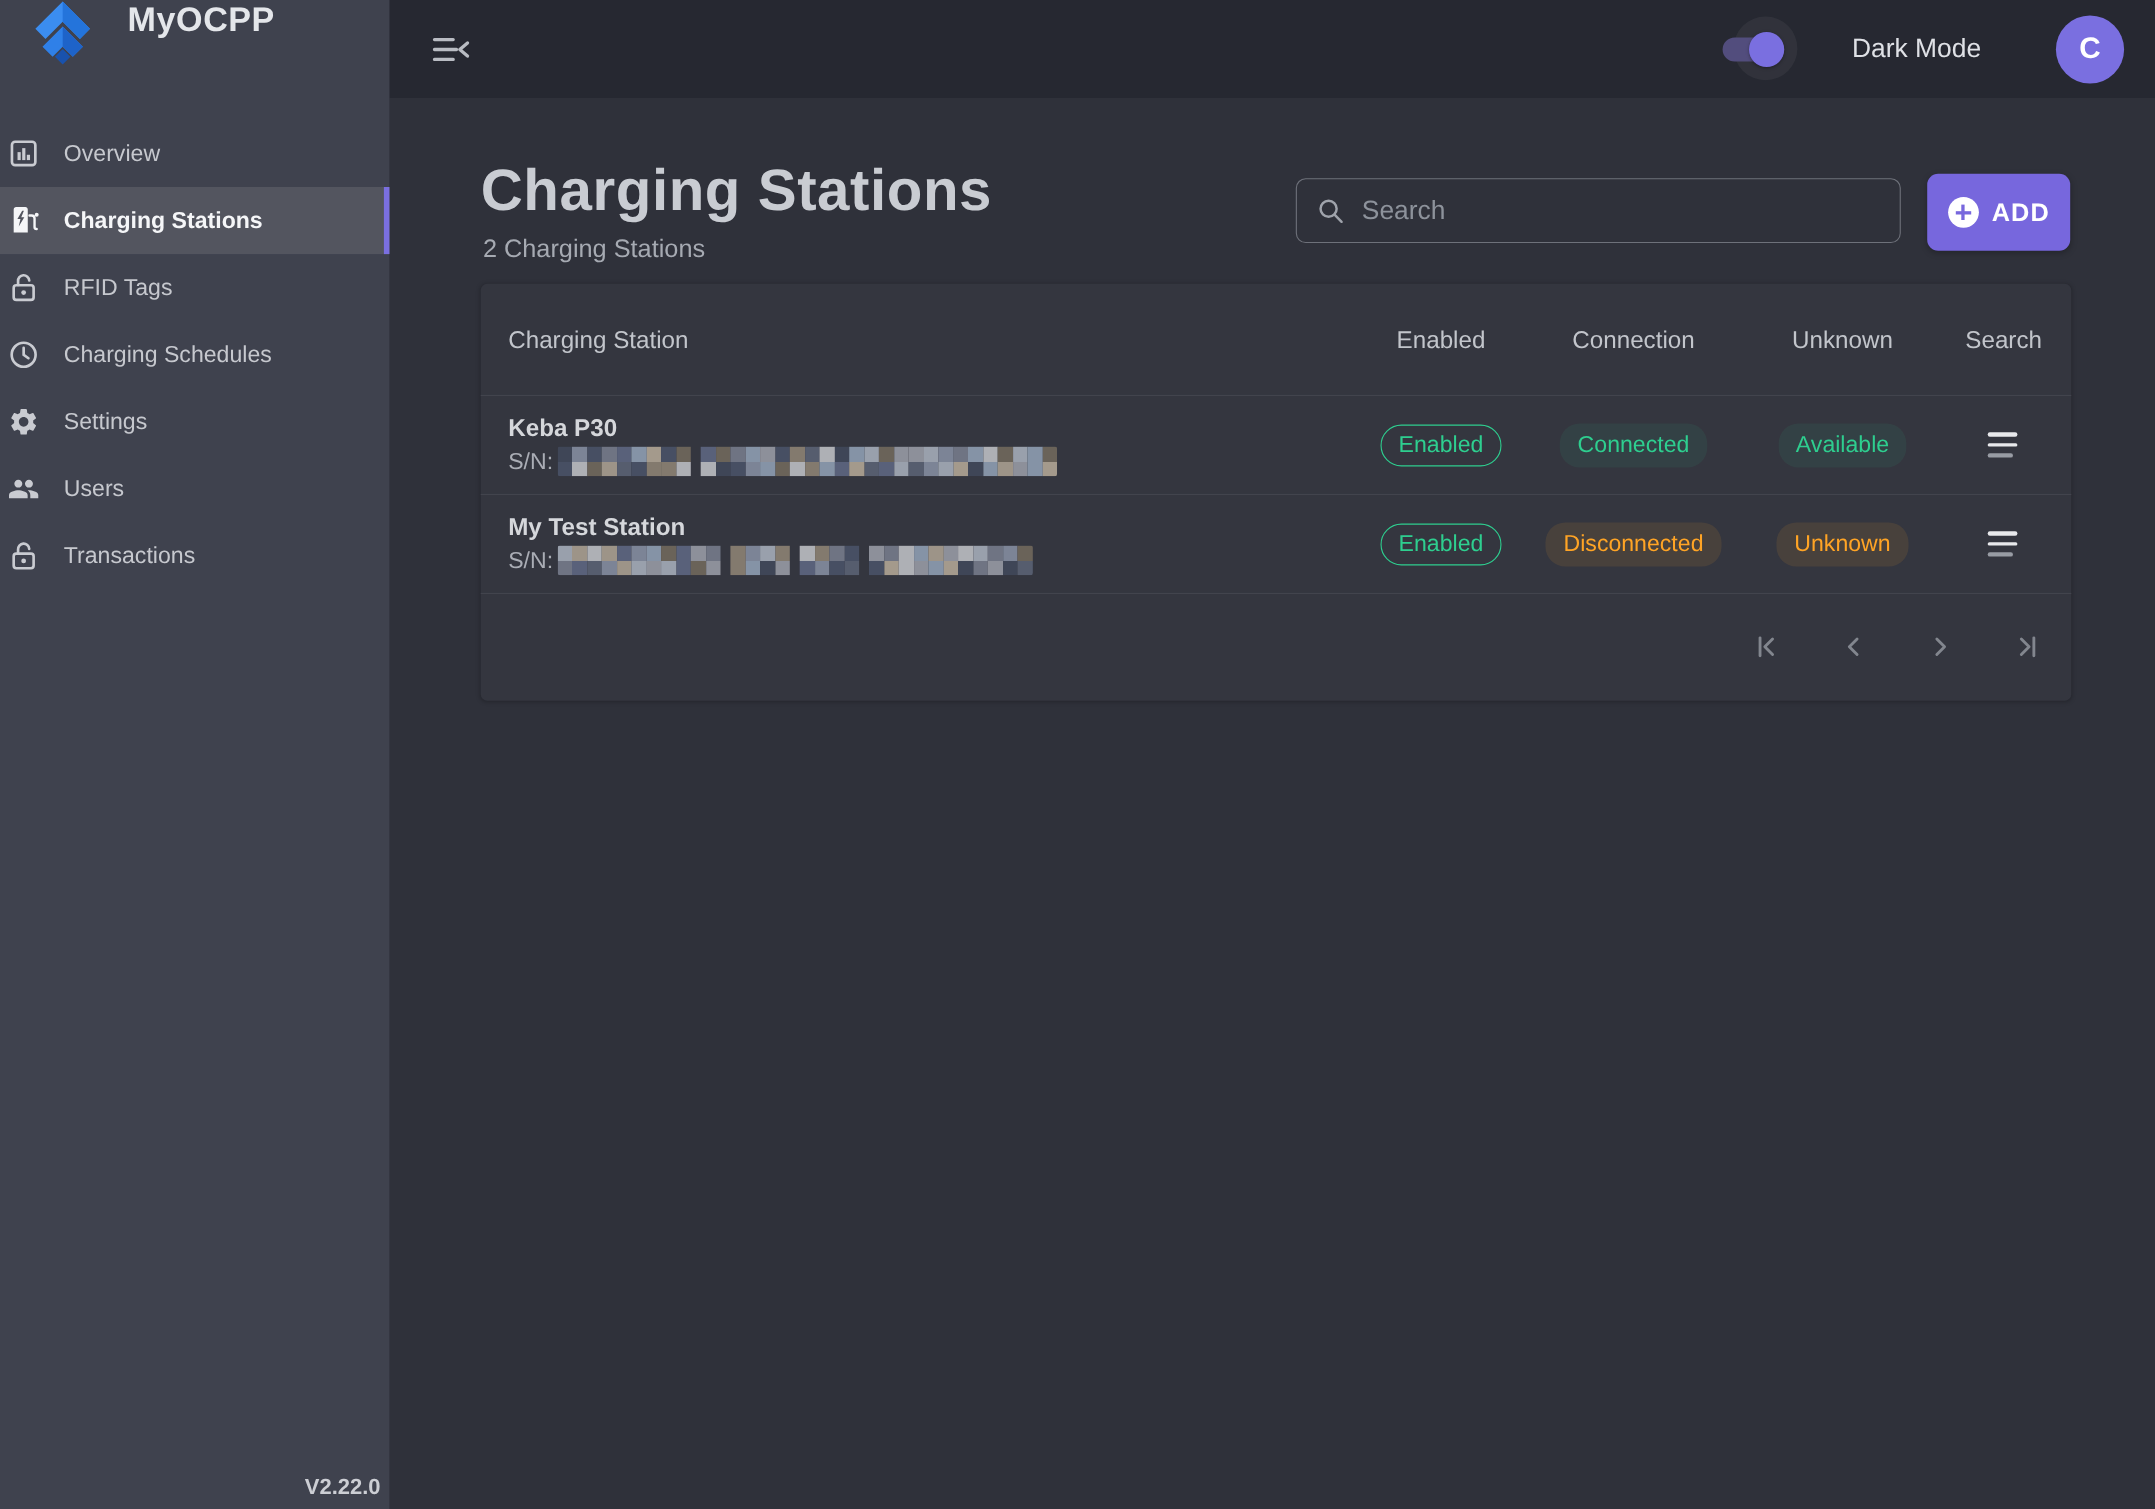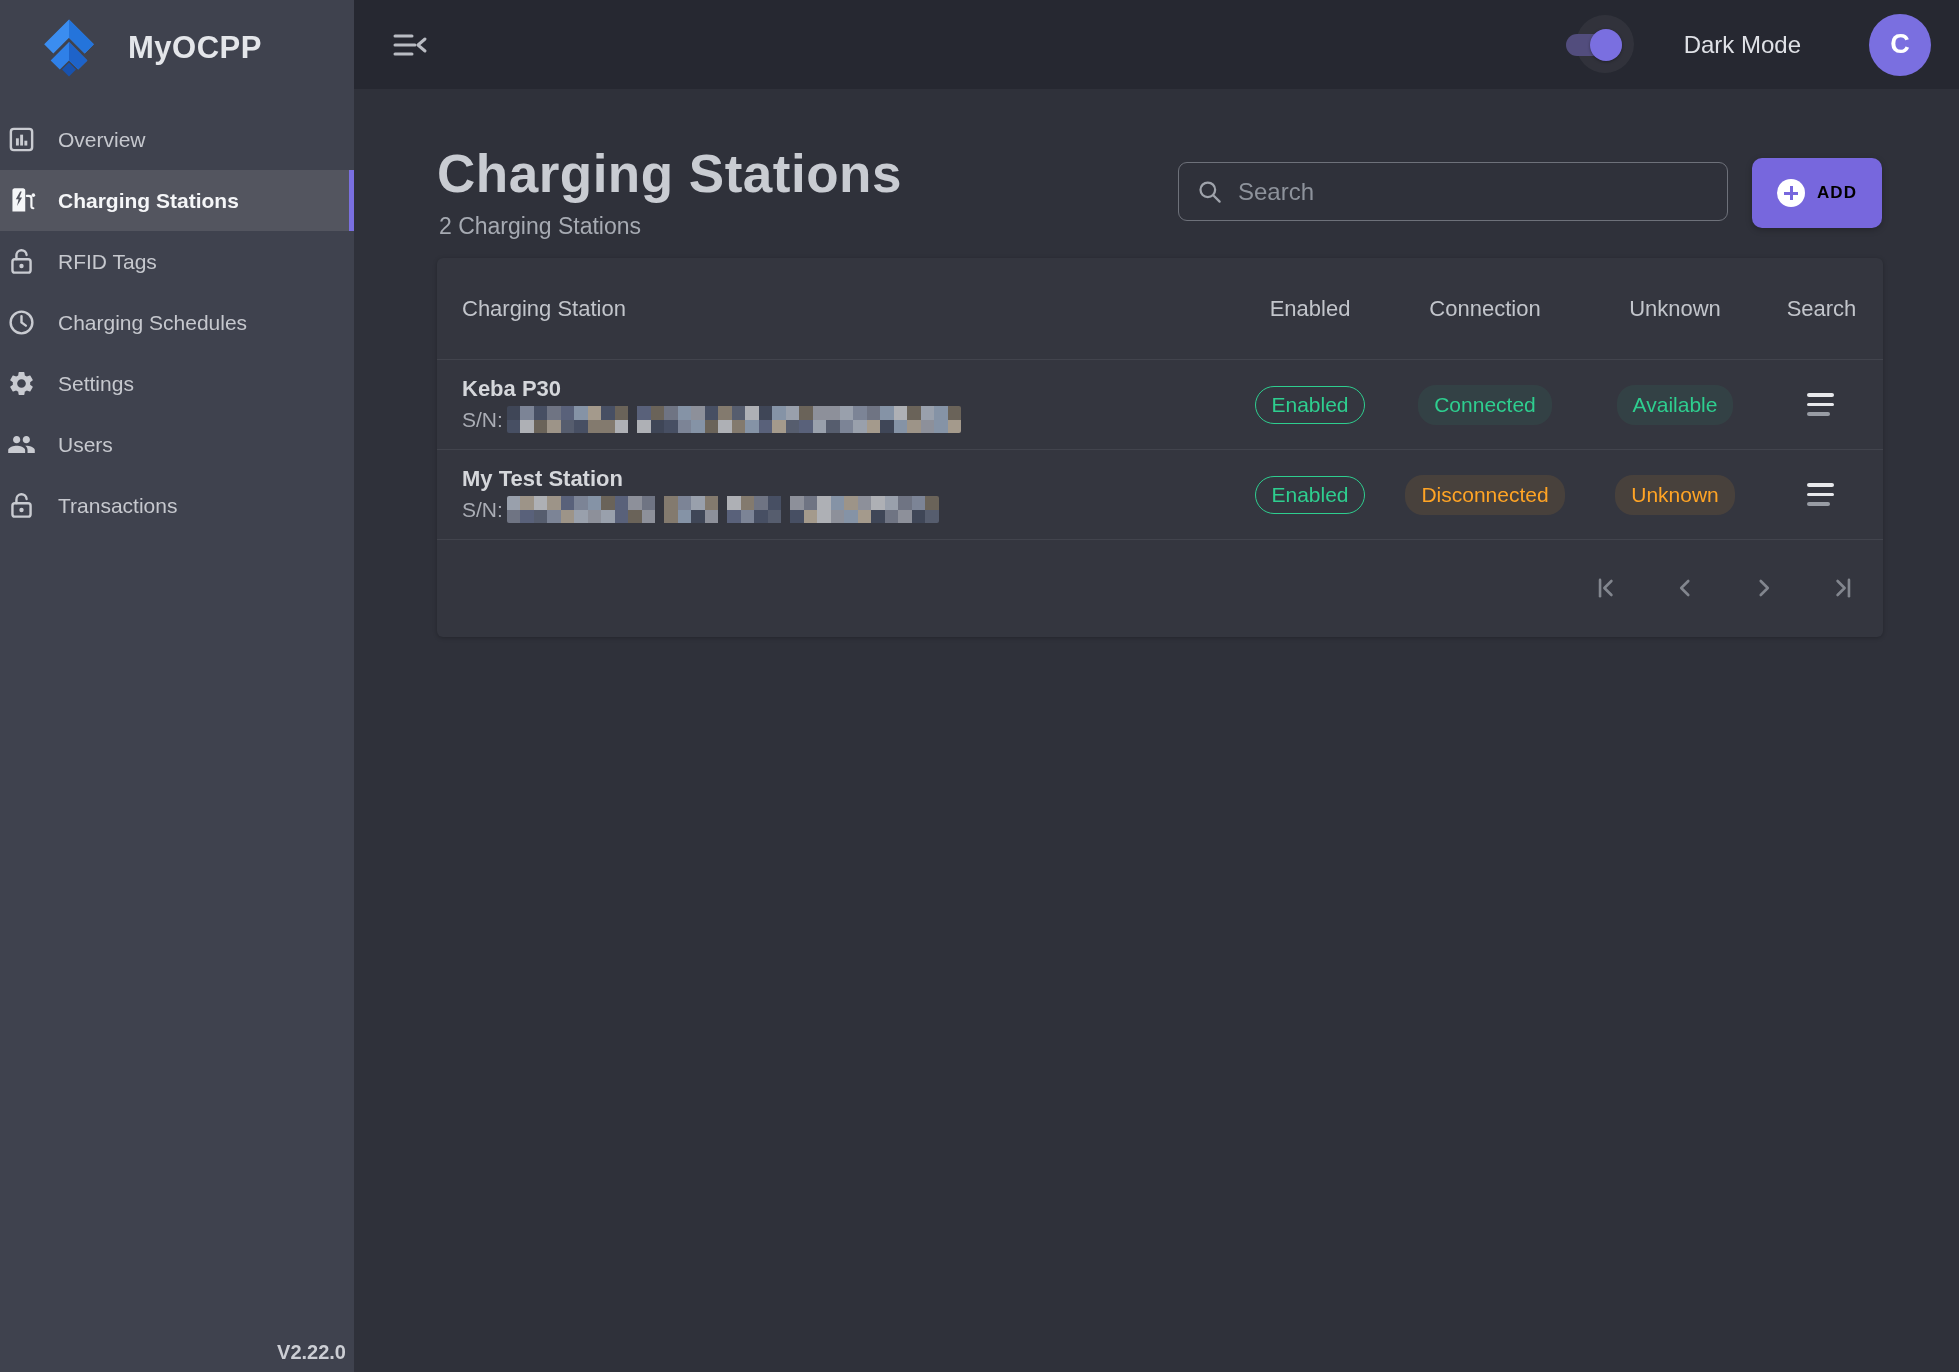--- a/index.html
+++ b/index.html
@@ -6,21 +6,21 @@
     --accent:#7a6fe0; --add-button:#7767dd; --green:#2ece8f; --orange:#ffa425;
     --sidebar-bg:#3f424e; --topbar-bg:#262831; --main-bg:#2f313a; --card-bg:#34363f;
     --active-item-bg:#53555f; --divider:#42444d;
   }
   *{margin:0;padding:0;box-sizing:border-box;}
   html,body{width:1959px;height:1372px;overflow:hidden;}
   body{font-family:"Liberation Sans","DejaVu Sans",sans-serif;background:var(--main-bg);}
 
   
   .sidebar{position:absolute;left:0;top:0;width:354px;height:1372px;background:var(--sidebar-bg);z-index:3;}
-  .logo-row{position:absolute;left:12px;top:0;width:100%;height:96px;display:flex;align-items:center;padding-left:30px;}
+  .logo-row{position:absolute;left:0;top:0;width:100%;height:96px;display:flex;align-items:flex-start;padding-left:30px;}
   .logo{width:54px;height:60px;flex:0 0 auto;}
   .app-name{margin-left:32px;font-size:31px;font-weight:600;color:#e4e6ea;letter-spacing:.5px;}
   .nav{position:absolute;top:109px;left:0;width:100%;}
   .nav-item{position:relative;height:61px;display:flex;align-items:center;padding-left:6px;
     color:#c6c8ce;font-size:21px;font-weight:500;cursor:pointer;}
   .nav-item .nav-icon{width:30px;height:30px;display:flex;align-items:center;justify-content:center;color:#c9cbd1;}
   .nav-item .nav-label{margin-left:22px;}
   .nav-item.active{background:var(--active-item-bg);color:#f5f6f8;font-weight:700;}
   .nav-item.active .nav-icon{color:#f5f6f8;}
   .nav-item.active::after{content:"";position:absolute;right:0;top:0;width:5px;height:100%;background:var(--accent);}
@@ -48,21 +48,21 @@
   .search svg{flex:0 0 auto;color:#9fa3ab;}
   .search input{flex:1;margin-left:15px;background:transparent;border:none;outline:none;
     font-family:Liberation Sans, sans-serif;font-size:24px;color:#d0d3d8;}
   .search input::placeholder{color:#8d929b;}
   .add-btn{position:absolute;left:1398px;top:69px;width:130px;height:70px;border-radius:10px;background:var(--add-button);
     border:none;display:flex;align-items:center;justify-content:center;cursor:pointer;box-shadow:0 2px 6px rgba(0,0,0,.25);}
   .add-btn .plus-circle{width:28px;height:28px;border-radius:50%;background:#fff;position:relative;}
   .add-btn .plus-circle::before,.add-btn .plus-circle::after{content:"";position:absolute;background:var(--add-button);}
   .add-btn .plus-circle::before{left:7px;top:12.5px;width:14px;height:3px;}
   .add-btn .plus-circle::after{left:12.5px;top:7px;width:3px;height:14px;}
-  .add-btn .add-label{margin-left:12px;color:#000000;font-size:17px;font-weight:700;letter-spacing:1px;}
+  .add-btn .add-label{margin-left:12px;color:#ffffff;font-size:23px;font-weight:700;letter-spacing:1px;}
 
   
   .card{position:absolute;left:83px;top:169px;width:1446px;height:379px;background:var(--card-bg);border-radius:6px;
     box-shadow:0 1px 4px rgba(0,0,0,.25);}
   .tgrid{display:grid;grid-template-columns:803px 140px 210px 170px 123px;align-items:center;}
   .thead{height:102px;border-bottom:1px solid var(--divider);}
   .th{font-size:22px;color:#c2c5cb;font-weight:500;text-align:center;}
   .th.first{text-align:left;padding-left:25px;}
   .trow{height:90px;border-bottom:1px solid var(--divider);}
   .cell{display:flex;align-items:center;justify-content:center;}

